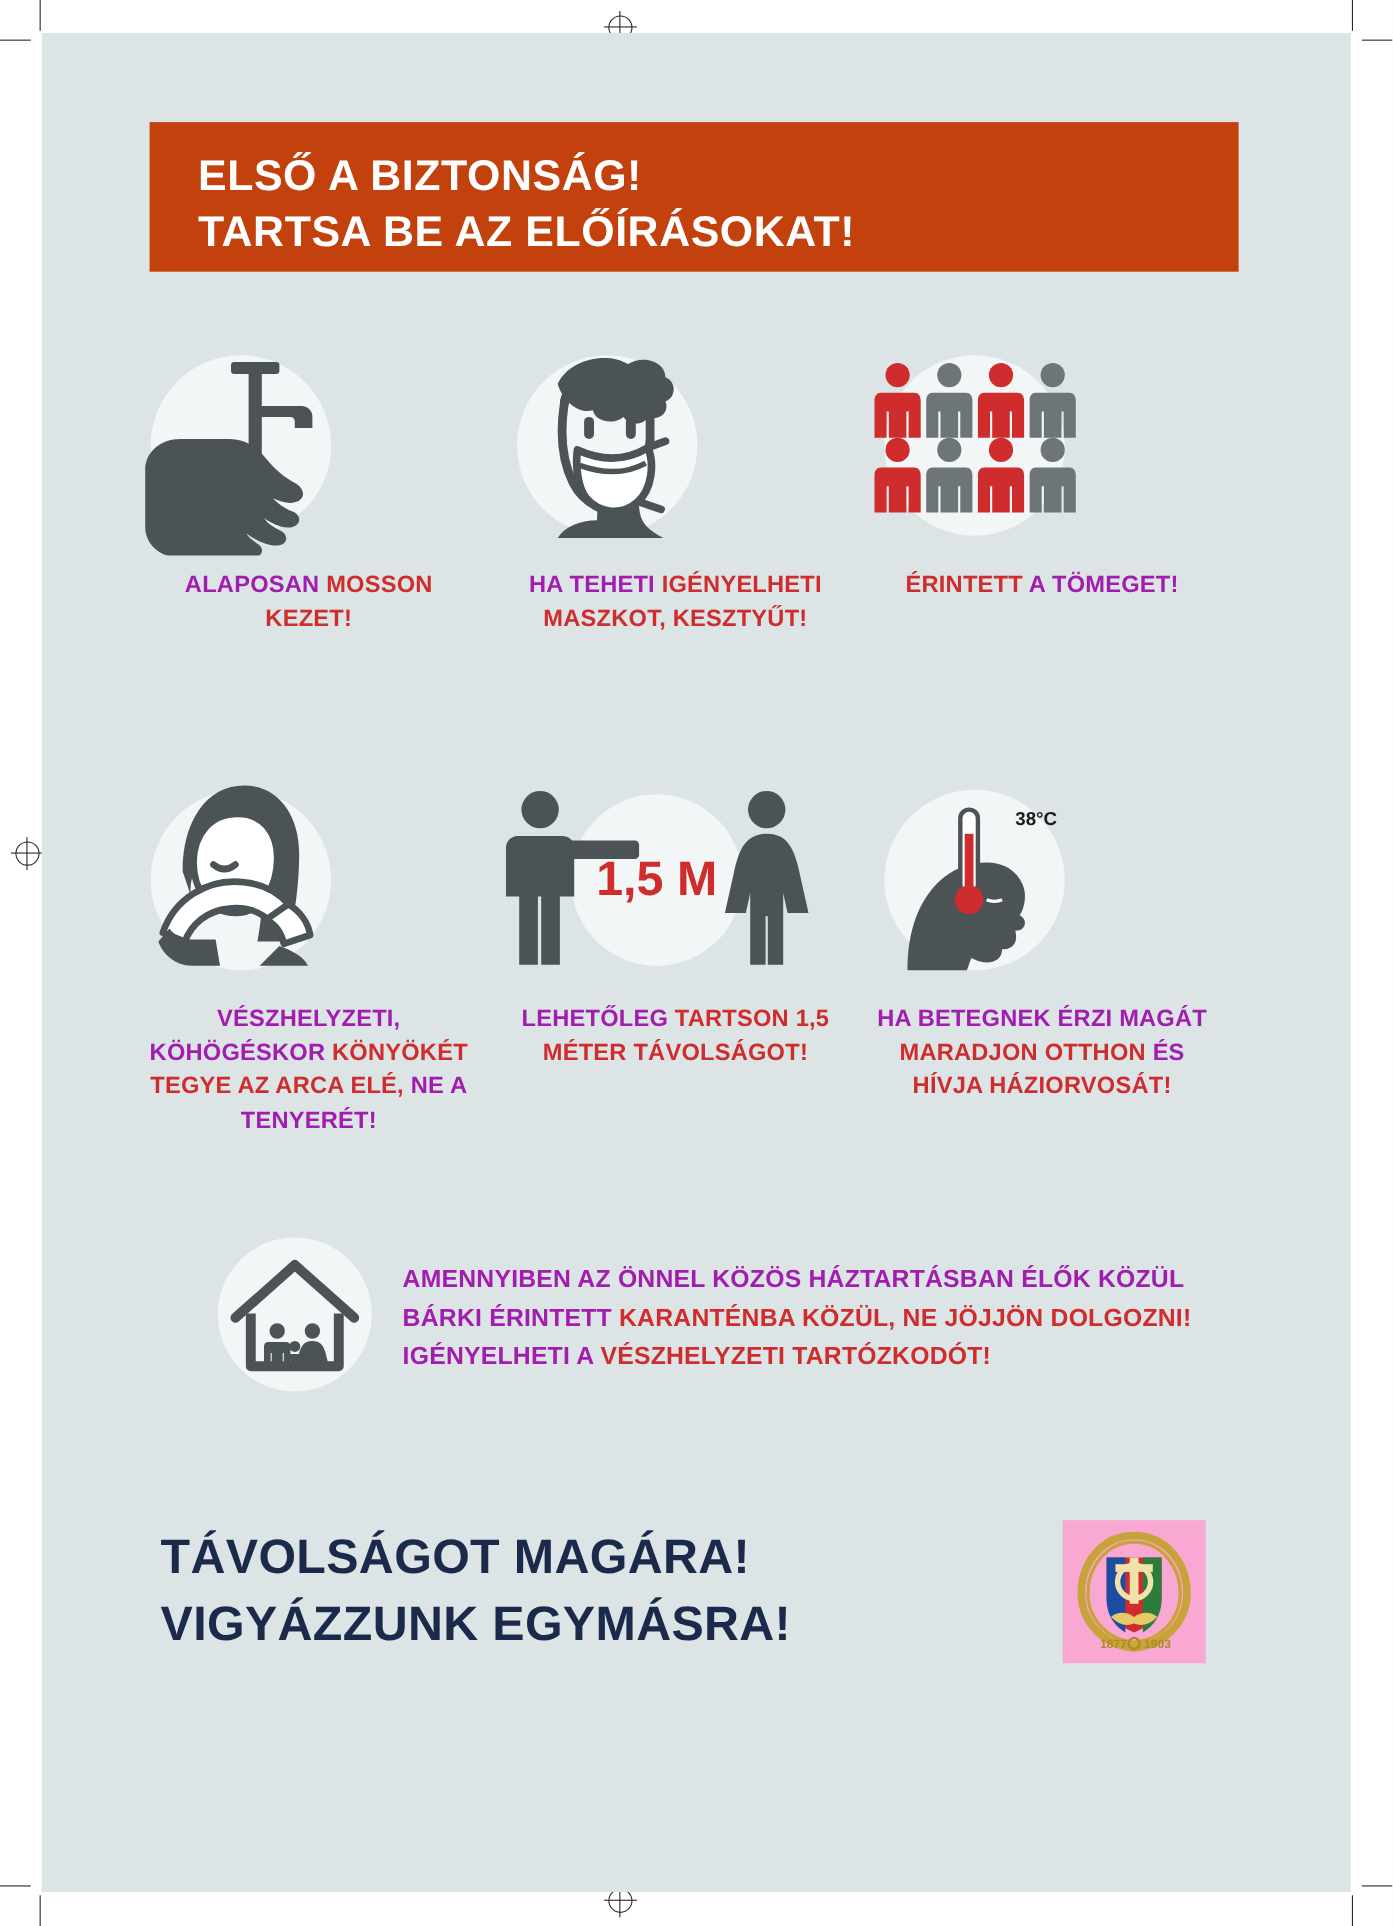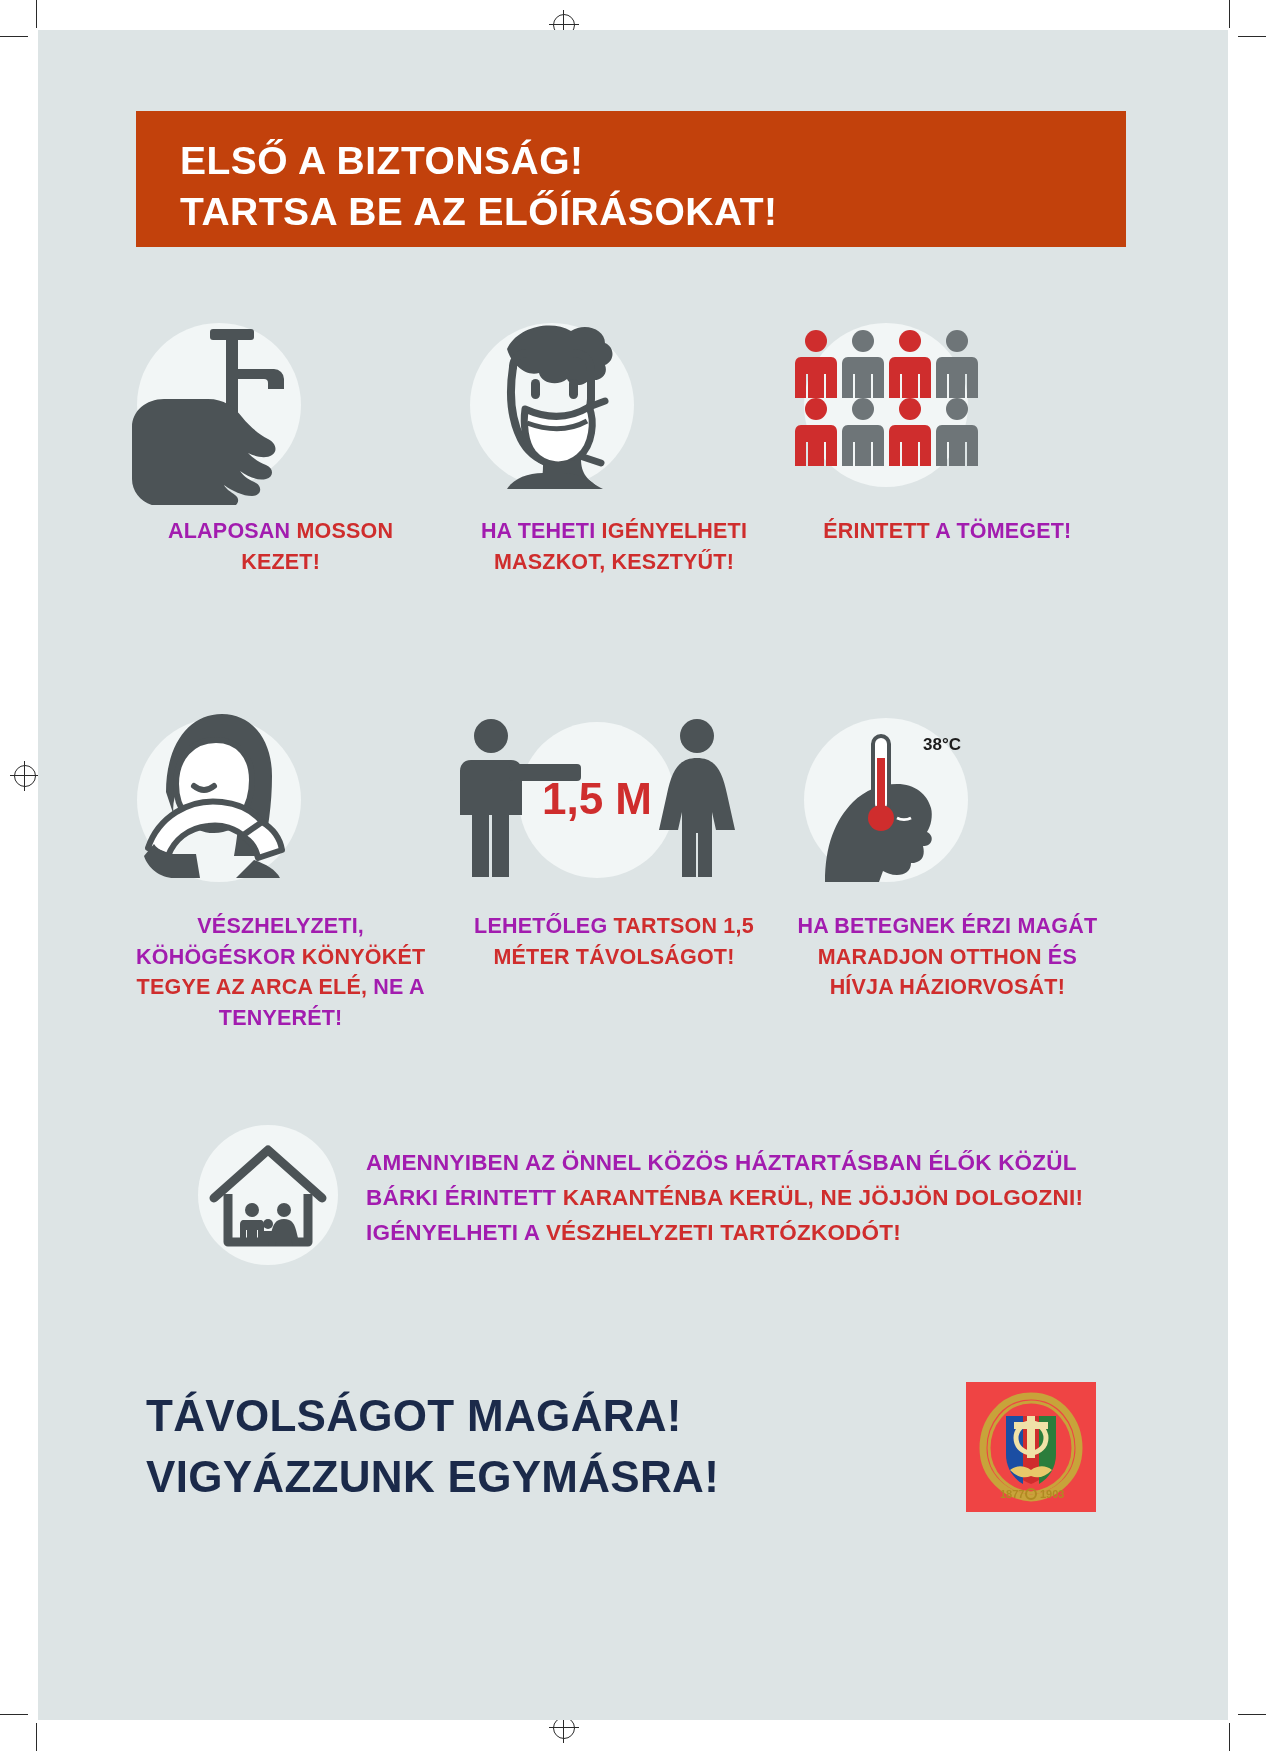--- a/index.html
+++ b/index.html
@@ -148,21 +148,21 @@
   .logos {
     margin-left: auto;
     display: flex;
     gap: 62px;
     align-items: center;
     padding-right: 50px;
   }
   .logobox {
     width: 130px;
     height: 130px;
-    background: #ef4444;
+    background: #f9a8d4;
     display: flex;
     align-items: center;
     justify-content: center;
   }
 </style>
 </head>
 <body>
 
 <div class="page">
 
@@ -371,21 +371,21 @@
             <path d="M56 102 h16 c3 0 4 2 4 5 v17 h-6 v-12 h-1 v12 h-10 v-12 h-1 v12 h-6 v-17 c0 -3 1 -5 4 -5 z"></path>
             <circle cx="96" cy="92" r="7"></circle>
             <path d="M96 101 c8 0 11 5 13 15 l3 12 h-7 l-2 -7 v3 h-14 v-3 l-2 7 h-7 l3 -12 c2 -10 5 -15 13 -15 z"></path>
             <rect x="89" y="113" width="14" height="11"></rect>
             <circle cx="80" cy="106" r="5"></circle>
             <path d="M74 113 h12 c2 0 3 1 3 3 v8 h-4 v-6 h-1 v6 h-8 v-6 h-1 v6 h-4 v-8 c0 -2 1 -3 3 -3 z"></path>
           </g>
         </svg>
       </div>
       <div class="txt">
-        <span class="dark">AMENNYIBEN AZ ÖNNEL KÖZÖS HÁZTARTÁSBAN ÉLŐK KÖZÜL BÁRKI ÉRINTETT </span><span class="red">KARANTÉNBA KERÜL, NE JÖJJÖN DOLGOZNI!</span><span class="dark"> IGÉNYELHETI A </span><span class="red">VÉSZHELYZETI TARTÓZKODÓT!</span>
+        <span class="dark">AMENNYIBEN AZ ÖNNEL KÖZÖS HÁZTARTÁSBAN ÉLŐK KÖZÜL BÁRKI ÉRINTETT </span><span class="red">KARANTÉNBA KÖZÜL, NE JÖJJÖN DOLGOZNI!</span><span class="dark"> IGÉNYELHETI A </span><span class="red">VÉSZHELYZETI TARTÓZKODÓT!</span>
       </div>
     </div>
 
     <div class="footer">
       <div class="slogan">
         <div>TÁVOLSÁGOT MAGÁRA!</div>
         <div>VIGYÁZZUNK EGYMÁSRA!</div>
       </div>
       <div class="logos">
         <div class="logobox">

